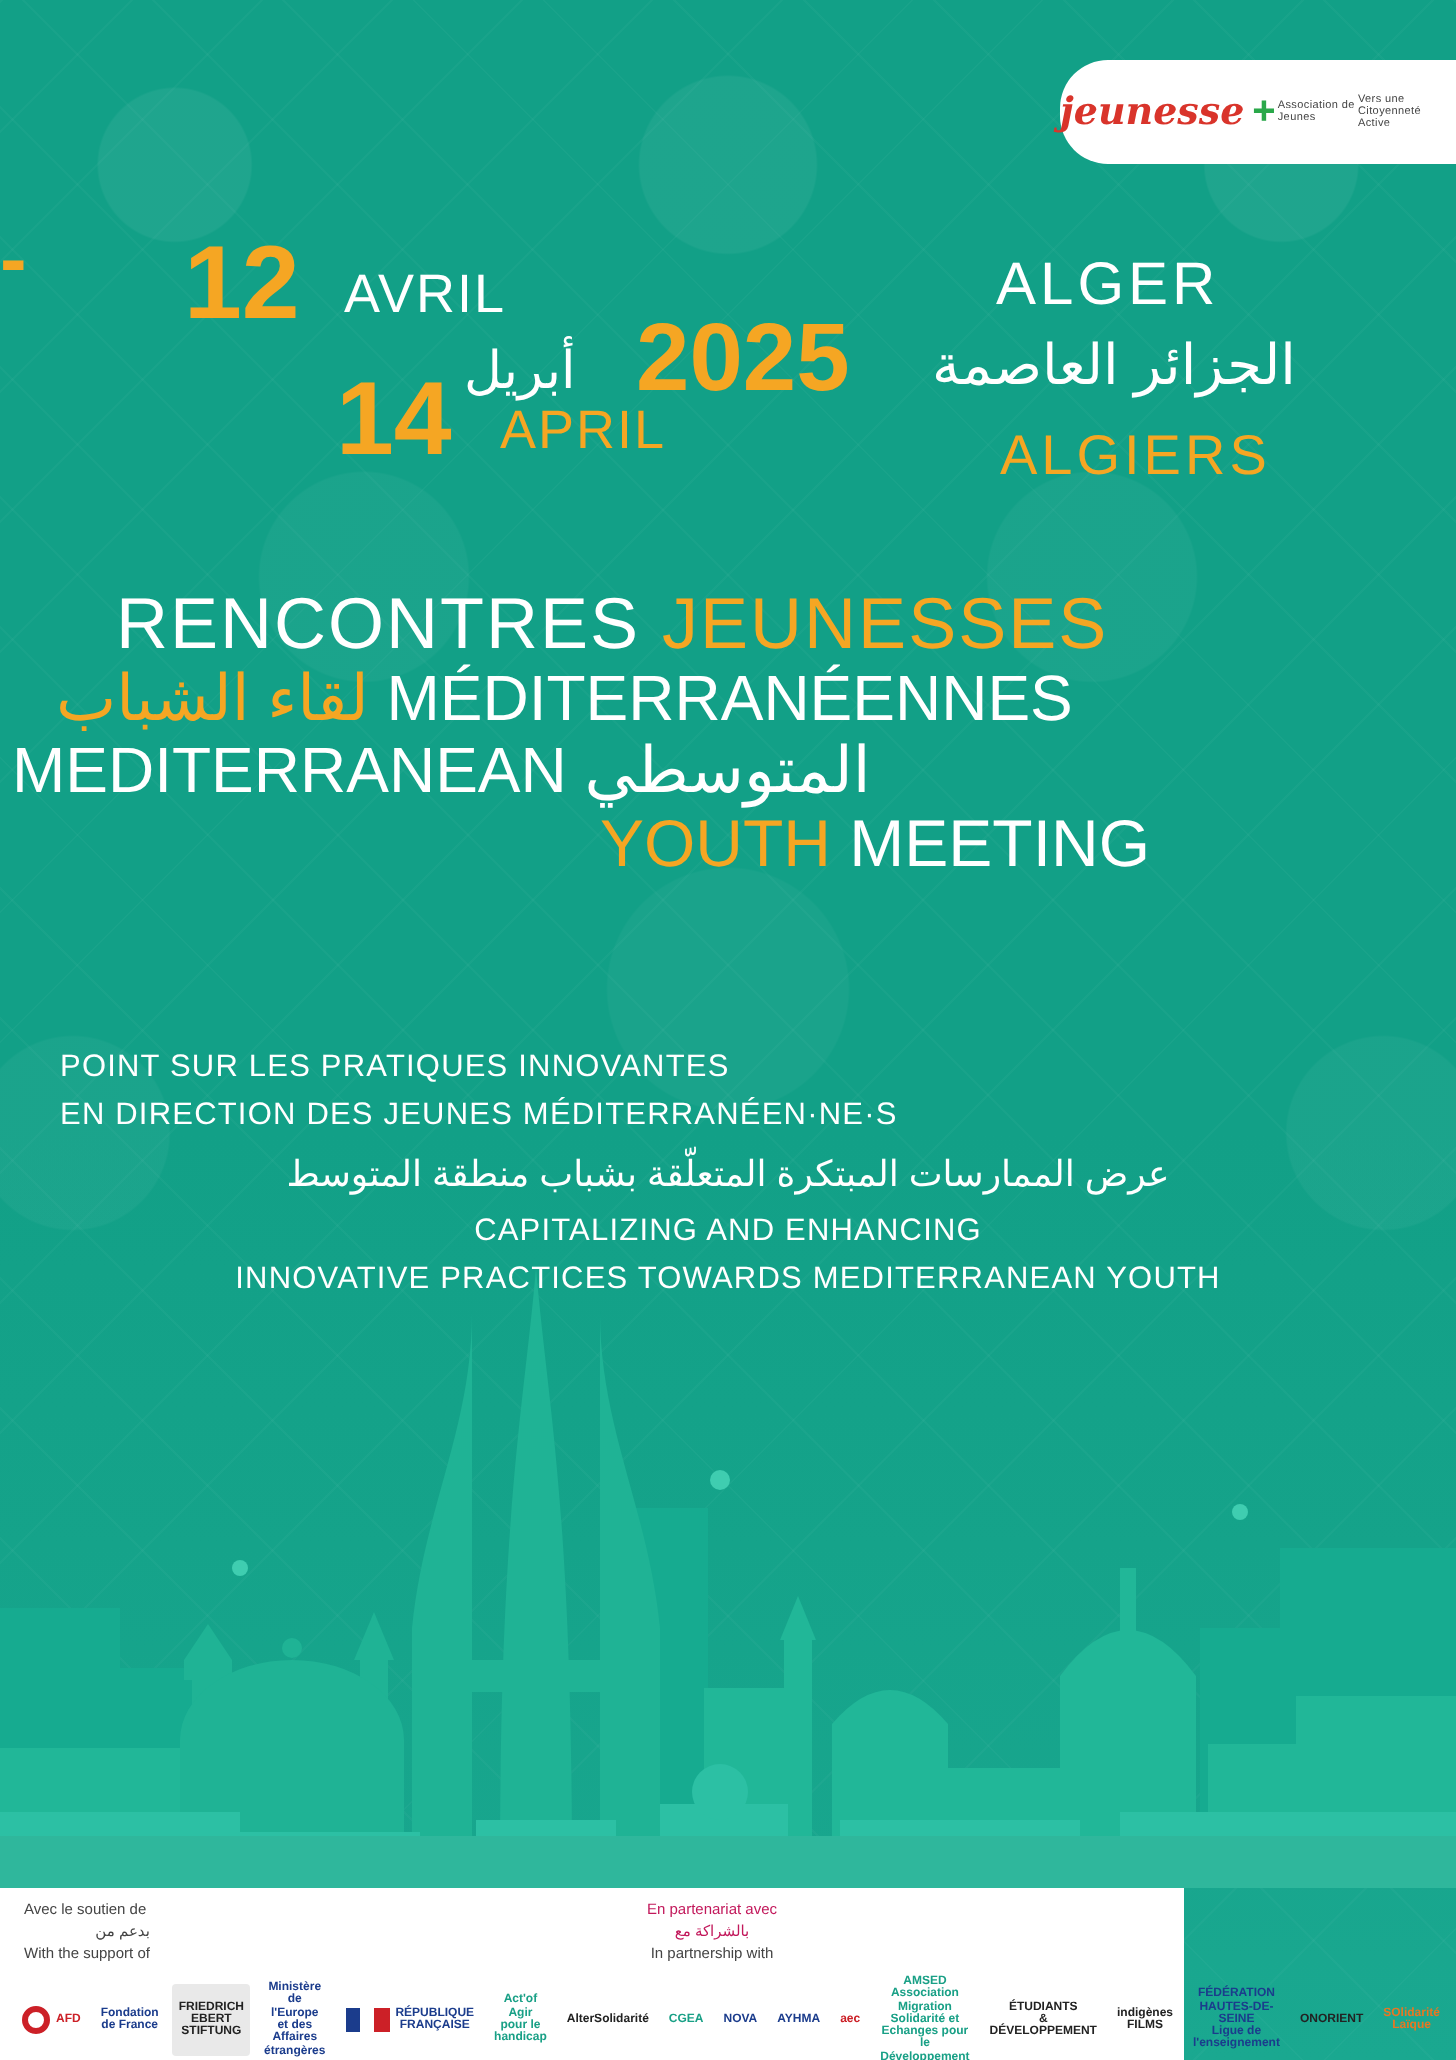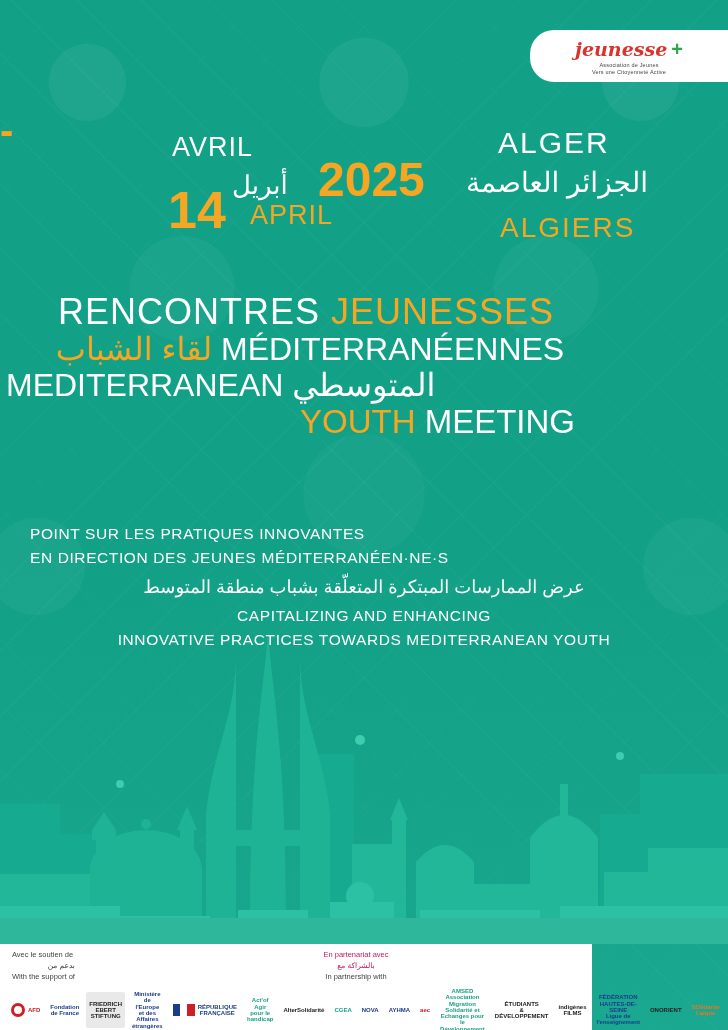--- a/index.html
+++ b/index.html
@@ -50,21 +50,21 @@
     font-family: "DejaVu Serif", serif;
     font-size: 30px; font-style: italic; font-weight: bold;
     color: #19a086; letter-spacing: -1px; line-height: 1;
   }
   #ref-text {
     font-size: 8.5px; color: #19a086; font-weight: bold; letter-spacing: .2px;
   }
   #jeunesse-logo {
     right: 0; top: 30px; width: 198px; height: 52px;
     border-radius: 24px 0 0 24px;
-    justify-content: center; flex-direction: column; gap: 1px;
+    justify-content: center; flex-direction: row; gap: 1px;
   }
   #jeunesse-word {
     font-family: "DejaVu Serif", serif;
     font-size: 19px; font-style: italic; font-weight: bold;
     color: #d9342b; line-height: 1;
   }
   #jeunesse-plus { color: #2aa84a; font-size: 20px; font-weight: bold; }
   .jeunesse-sub { font-size: 5.5px; color: #444; letter-spacing: .2px; }
 
   
@@ -86,21 +86,21 @@
     color: #f5a623; font-size: 48px; font-weight: bold; line-height: 1;
   }
   #city-fr { position: absolute; left: 498px; top: 18px; color:#ffffff; font-size: 30px; letter-spacing: 2px; }
   #city-ar { position: absolute; left: 466px; top: 58px; color:#ffffff; font-size: 28px; direction: rtl; }
   #city-en { position: absolute; left: 500px; top: 104px; color:#f5a623; font-size: 28px; letter-spacing: 2px; }
 
   
   #title-block { position: absolute; left: 0; top: 292px; width: 592px; z-index: 5; }
   .tline { text-align: left; line-height: 1.12; }
   .t1 { margin-left: 58px; font-size: 36px; letter-spacing: 1px; }
-  .t2 { margin-left: 28px; font-size: 32px; text-align: center; }
+  .t2 { margin-left: 28px; font-size: 32px; }
   .t3 { margin-left: 6px; font-size: 32px; }
   .t4 { margin-left: 300px; font-size: 33px; }
   .w { color: #ffffff; }
   .o { color: #f5a623; }
   .ar { direction: rtl; }
 
   
   #subtitle { position: absolute; left: 30px; top: 522px; width: 668px; z-index: 5; }
   .sub-line { color:#ffffff; font-size: 15.5px; letter-spacing: .6px; line-height: 1.55; }
   .sub-ar { text-align: center; font-size: 18px; direction: rtl; margin-top: 4px; }
@@ -157,20 +157,21 @@
   <div id="jeunesse-logo" class="logo-pill">
     <div style="display:flex;align-items:center;gap:4px;">
       <span id="jeunesse-word">jeunesse</span>
       <span id="jeunesse-plus">+</span>
     </div>
     <span class="jeunesse-sub">Association de Jeunes</span>
     <span class="jeunesse-sub">Vers une Citoyenneté Active</span>
   </div>
 
   <div id="dates">
+    <span class="dnum" id="d12">12</span>
     <span id="ddash">-</span>
     <span class="dnum" id="d14">14</span>
     <span class="dlabel" id="lavril">AVRIL</span>
     <span id="larabmonth">أبريل</span>
     <span class="dlabel" id="lapril">APRIL</span>
     <span id="year">2025</span>
     <span id="city-fr">ALGER</span>
     <span id="city-ar">الجزائر العاصمة</span>
     <span id="city-en">ALGIERS</span>
   </div>

